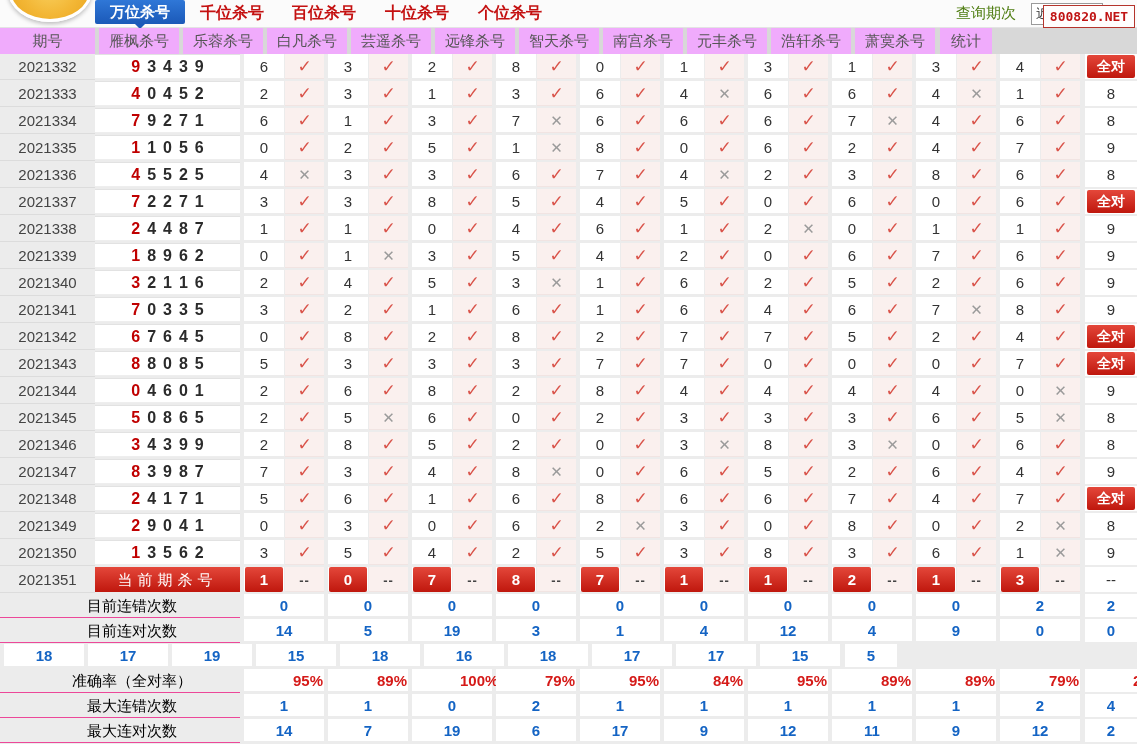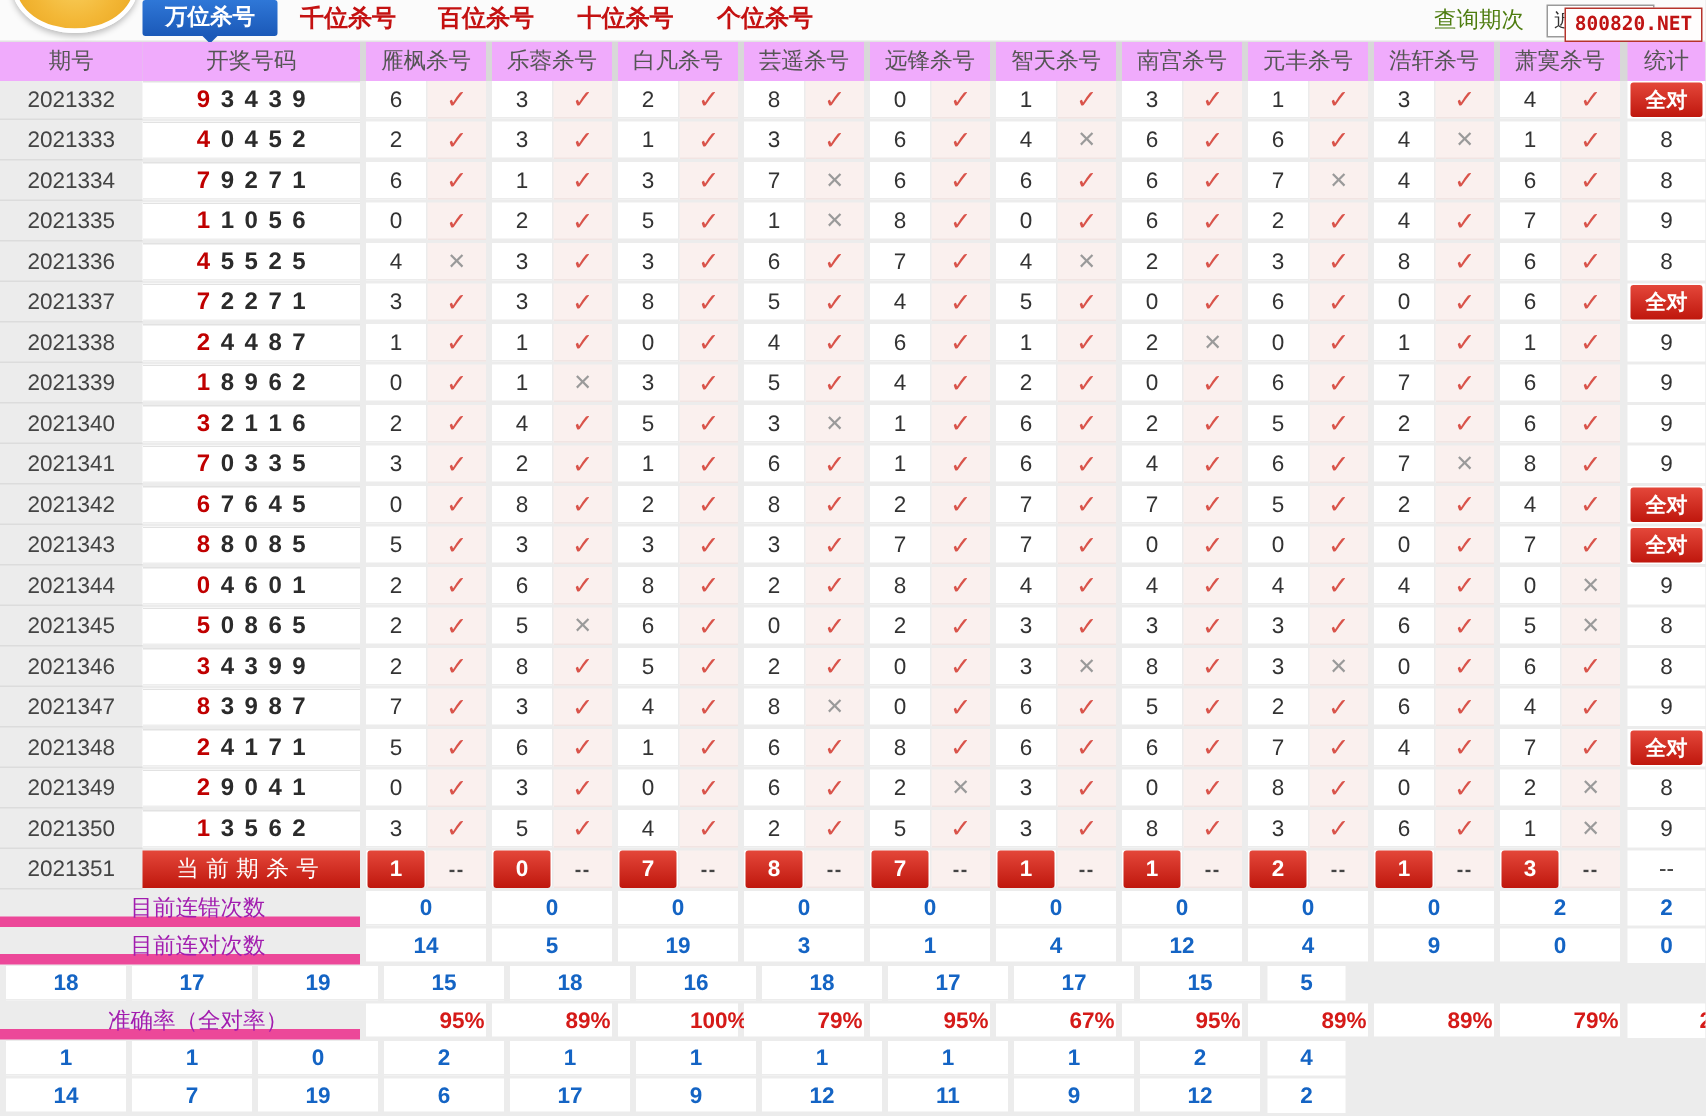--- a/index.html
+++ b/index.html
@@ -66,21 +66,21 @@
     letter-spacing:5px; box-shadow:none; line-height:25px; display:block;
   }
   .killbadge {
     display:block; margin:0 1px; height:25px; line-height:25px; border-radius:2px;
     background:linear-gradient(180deg,#e4473a,#bf170d); color:#fff; font-weight:bold; font-size:15px;
   }
   .statbadge {
     display:block; margin:1px 2px; height:23px; line-height:23px; border-radius:2px;
     background:linear-gradient(180deg,#e4473a,#bf170d); color:#fff; font-weight:bold; font-size:14px;
   }
-  .slabel { width:240px; height:24px; line-height:24px; font-size:15px; color:#a21caf; border-bottom:7px solid #ec4899;padding-left:24px; }
+  .slabel { width:240px; height:24px; line-height:24px; font-size:15px; color:#000000; border-bottom:1px solid #ec4899;padding-left:24px; }
   .sval   { width:80px; margin-left:4px; height:23px; line-height:23px; background:#fff; box-shadow:0 -1px 0 #ececec inset; }
   .sstat  { width:52px; margin-left:5px; height:23px; line-height:23px; background:#fff; }
   .bluev { color:#1464c4; font-weight:bold; font-size:15px; }
   .redv  { color:#d51a18; font-weight:bold; font-size:15px;padding-left:48px; }
 </style>
 </head>
 <body>
 
 <div id="topbar">
   <div class="logo"></div>
@@ -95,21 +95,20 @@
   <span class="query-label">查询期次</span>
   <div class="query-select">
     <span>近</span>
   </div>
   <div class="watermark">800820.NET</div>
 </div>
 
 <div id="grid">
     <div class="row header">
       <div class="cell period hcell">期号</div>
-      <div class="cell numbers hcell">开奖号码</div>
       <div class="cell group hcell">雁枫杀号</div>
       <div class="cell group hcell">乐蓉杀号</div>
       <div class="cell group hcell">白凡杀号</div>
       <div class="cell group hcell">芸遥杀号</div>
       <div class="cell group hcell">远锋杀号</div>
       <div class="cell group hcell">智天杀号</div>
       <div class="cell group hcell">南宫杀号</div>
       <div class="cell group hcell">元丰杀号</div>
       <div class="cell group hcell">浩轩杀号</div>
       <div class="cell group hcell">萧寞杀号</div>
@@ -800,41 +799,43 @@
       <div class="cell sval bluev">15</div>
       <div class="cell sstat bluev">5</div>
     </div>
     <div class="row srow">
       <div class="cell slabel">准确率（全对率）</div>
       <div class="cell sval redv">95%</div>
       <div class="cell sval redv">89%</div>
       <div class="cell sval redv">100%</div>
       <div class="cell sval redv">79%</div>
       <div class="cell sval redv">95%</div>
-      <div class="cell sval redv">67%</div>
+      <div class="cell sval redv">84%</div>
       <div class="cell sval redv">95%</div>
       <div class="cell sval redv">89%</div>
       <div class="cell sval redv">89%</div>
       <div class="cell sval redv">79%</div>
       <div class="cell sstat redv">26%</div>
     </div>
     <div class="row srow">
+      <div class="cell slabel">最大连错次数</div>
       <div class="cell sval bluev">1</div>
       <div class="cell sval bluev">1</div>
       <div class="cell sval bluev">0</div>
       <div class="cell sval bluev">2</div>
       <div class="cell sval bluev">1</div>
       <div class="cell sval bluev">1</div>
       <div class="cell sval bluev">1</div>
       <div class="cell sval bluev">1</div>
       <div class="cell sval bluev">1</div>
       <div class="cell sval bluev">2</div>
       <div class="cell sstat bluev">4</div>
     </div>
     <div class="row srow">
+      <div class="cell slabel">最大连对次数</div>
       <div class="cell sval bluev">14</div>
       <div class="cell sval bluev">7</div>
       <div class="cell sval bluev">19</div>
       <div class="cell sval bluev">6</div>
       <div class="cell sval bluev">17</div>
       <div class="cell sval bluev">9</div>
       <div class="cell sval bluev">12</div>
       <div class="cell sval bluev">11</div>
       <div class="cell sval bluev">9</div>
       <div class="cell sval bluev">12</div>

